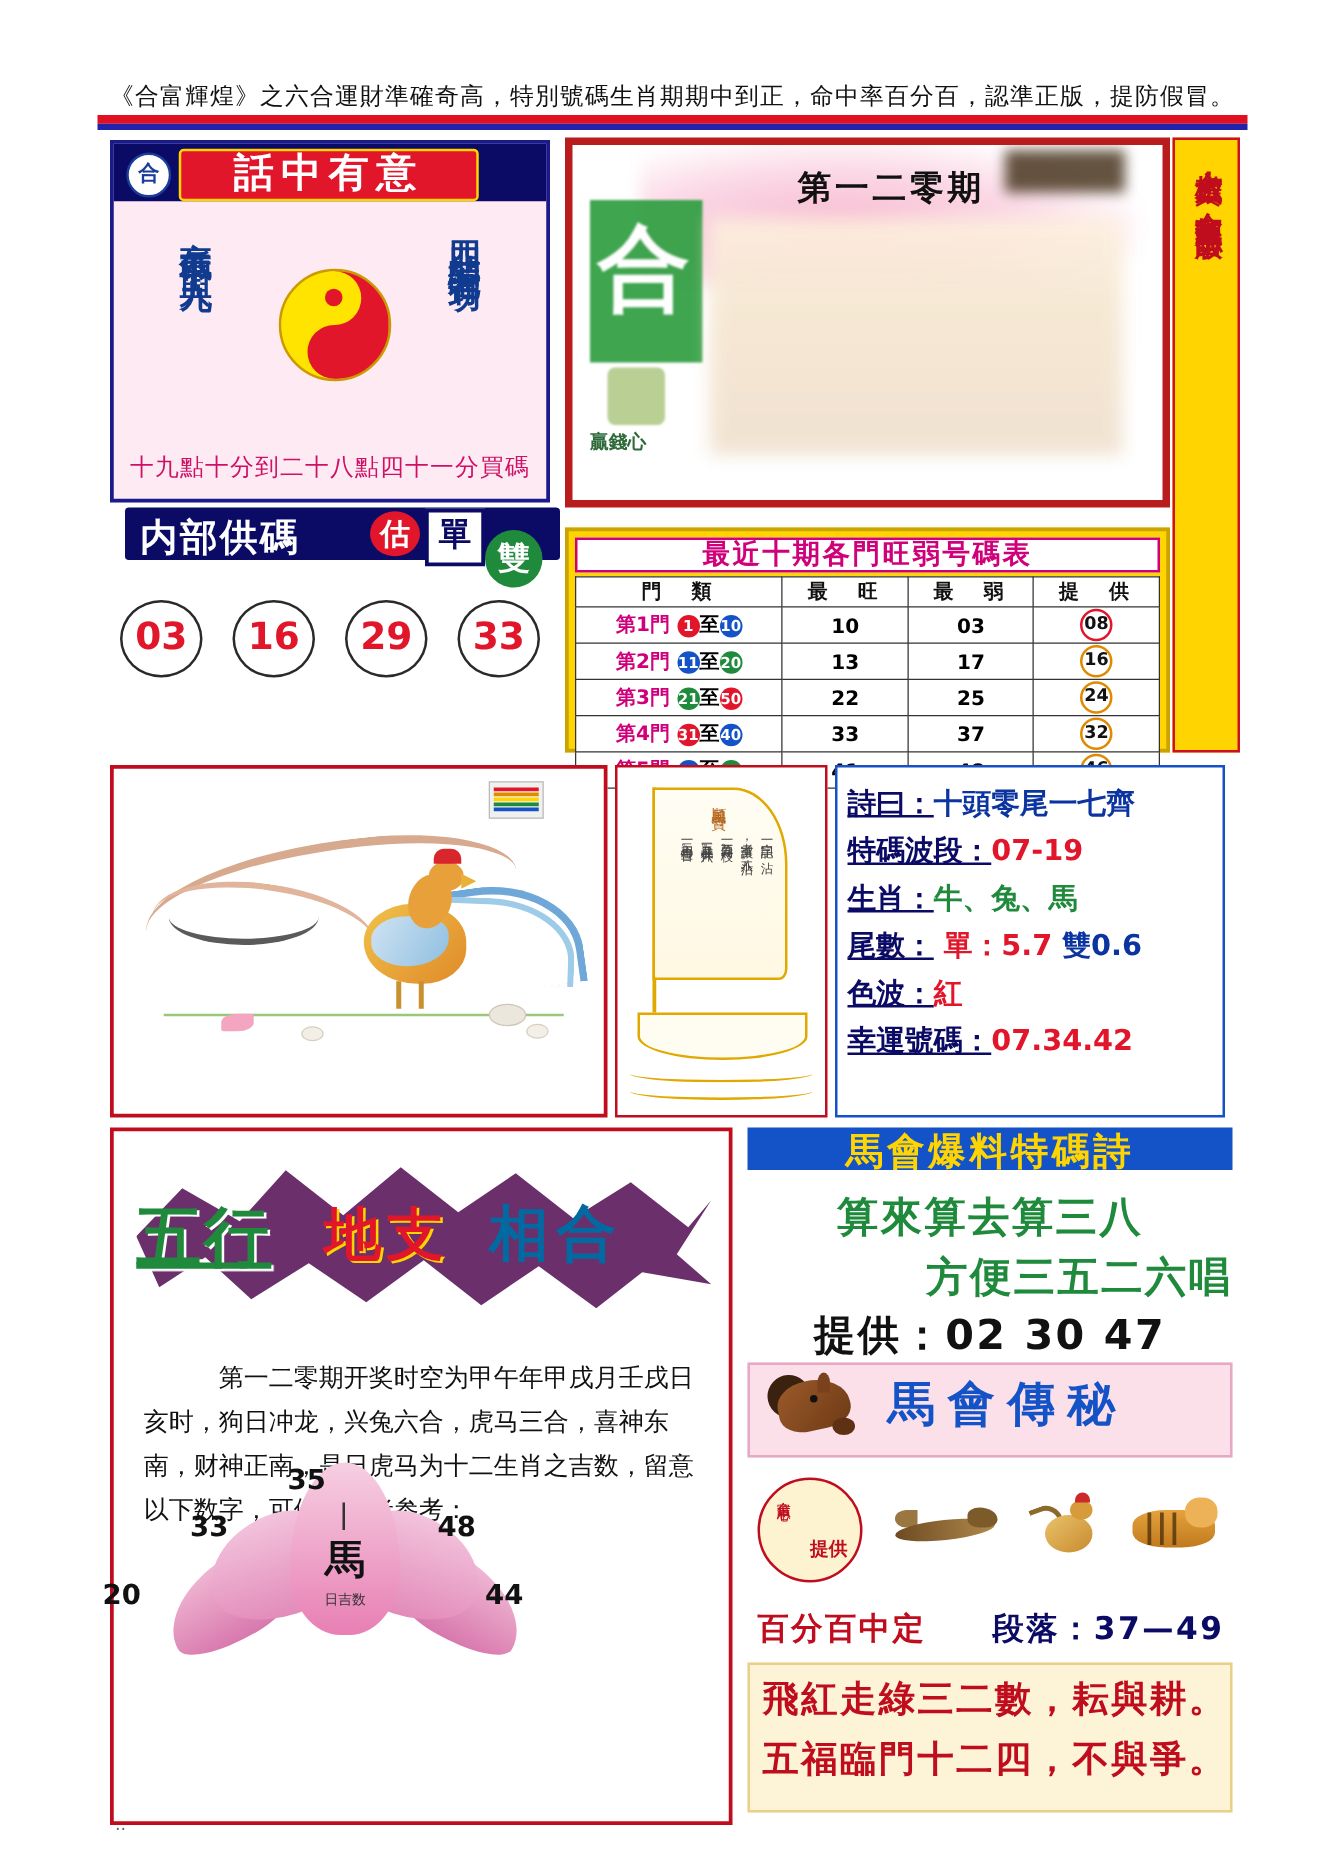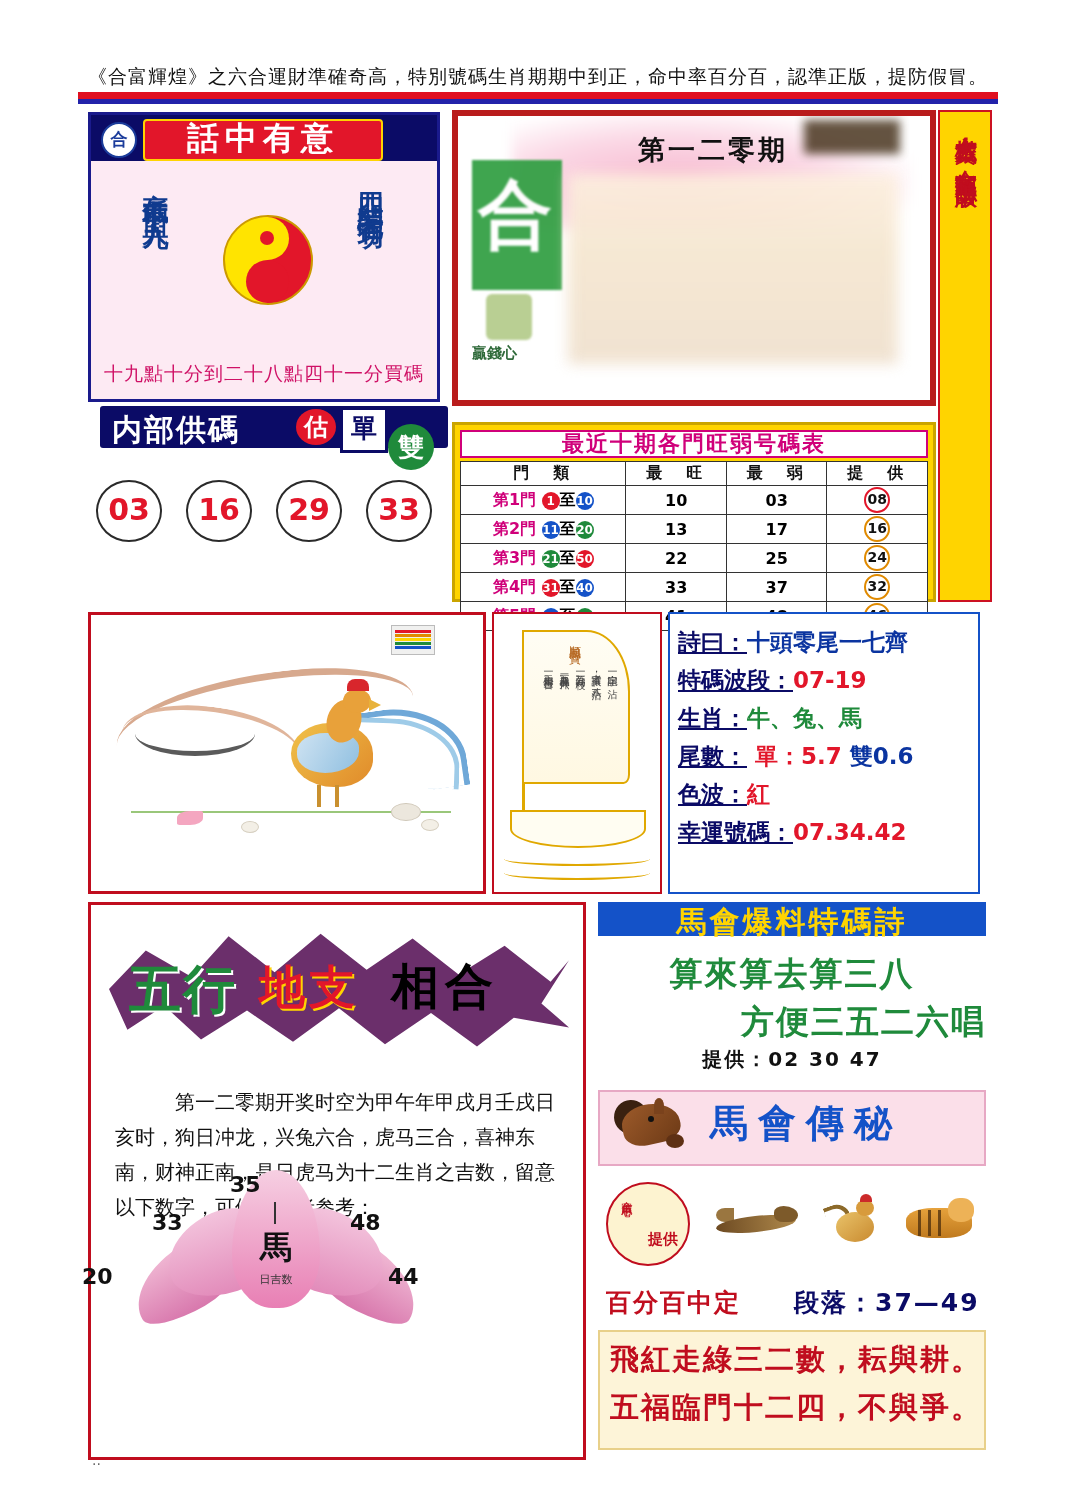--- a/index.html
+++ b/index.html
@@ -268,29 +268,30 @@
   .wxbox{
     position:absolute;left:88px;top:902px;width:498px;height:558px;
     border:3px solid #c00d1e;background:#ffffff;box-sizing:border-box;overflow:hidden;
   }
   .burst{
     position:absolute;left:18px;top:24px;width:460px;height:120px;
     background:#6b2f6b;
     clip-path:polygon(0% 50%,8% 18%,18% 40%,26% 6%,36% 36%,46% 4%,56% 34%,66% 8%,76% 38%,86% 14%,96% 44%,100% 26%,94% 62%,100% 82%,88% 74%,80% 98%,70% 70%,60% 96%,50% 66%,40% 94%,30% 68%,20% 92%,12% 64%,4% 84%);
   }
   .wx-t1{
-    position:absolute;left:38px;top:50px;font-size:52px;font-weight:bold;color:#1f8a3b;letter-spacing:2px;
+    position:absolute;left:18px;top:50px;font-size:52px;font-weight:bold;color:#1f8a3b;letter-spacing:2px;
     text-shadow:2px 2px 0 #fff;
+    text-decoration:underline;
   }
   .wx-t2{
     position:absolute;left:168px;top:52px;font-size:46px;font-weight:bold;color:#e2162a;letter-spacing:4px;
     text-shadow:2px 2px 0 #ffd400;
   }
   .wx-t3{
-    position:absolute;left:300px;top:50px;font-size:48px;font-weight:bold;color:#000000;letter-spacing:6px;
+    position:absolute;left:300px;top:50px;font-size:48px;font-weight:bold;color:#0369a1;letter-spacing:6px;
   }
   .wx-para{
     position:absolute;left:24px;top:180px;width:450px;font-size:20px;color:#111;line-height:35px;text-indent:3em;
   }
   .lotus{position:absolute;left:126px;top:1168px;width:300px;height:180px;}
   .petal{position:absolute;border-radius:50% 50% 50% 50%;}
   .p-center{
     left:106px;top:2px;width:88px;height:138px;border-radius:50% 50% 46% 46%/62% 62% 38% 38%;
     background:linear-gradient(180deg,#f6cfe2,#e87fb4);
   }
@@ -320,21 +321,21 @@
     display:block;text-align:center;line-height:40px;font-size:30px;font-weight:bold;color:#ffd400;letter-spacing:3px;
   }
   .mh-line{
     position:absolute;left:598px;width:388px;text-align:center;
     font-size:33px;font-weight:bold;color:#1f8a3b;letter-spacing:2px;
   }
   .mh-l1{top:952px;}
   .mh-l2{top:1000px;text-align:right;}
   .mh-prov{
     position:absolute;left:598px;top:1046px;width:388px;text-align:center;
-    font-size:20px;font-weight:bold;color:#111;letter-spacing:2px;
+    font-size:33px;font-weight:bold;color:#111;letter-spacing:2px;
   }
   .horsebar{
     position:absolute;left:598px;top:1090px;width:388px;height:76px;
     background:#fbdfe9;border:2px solid #e7a8c4;box-sizing:border-box;
   }
   .horse{
     position:absolute;left:6px;top:4px;width:92px;height:64px;
   }
   .h-head{
     position:absolute;left:16px;top:8px;width:58px;height:40px;border-radius:48% 60% 40% 40%;

